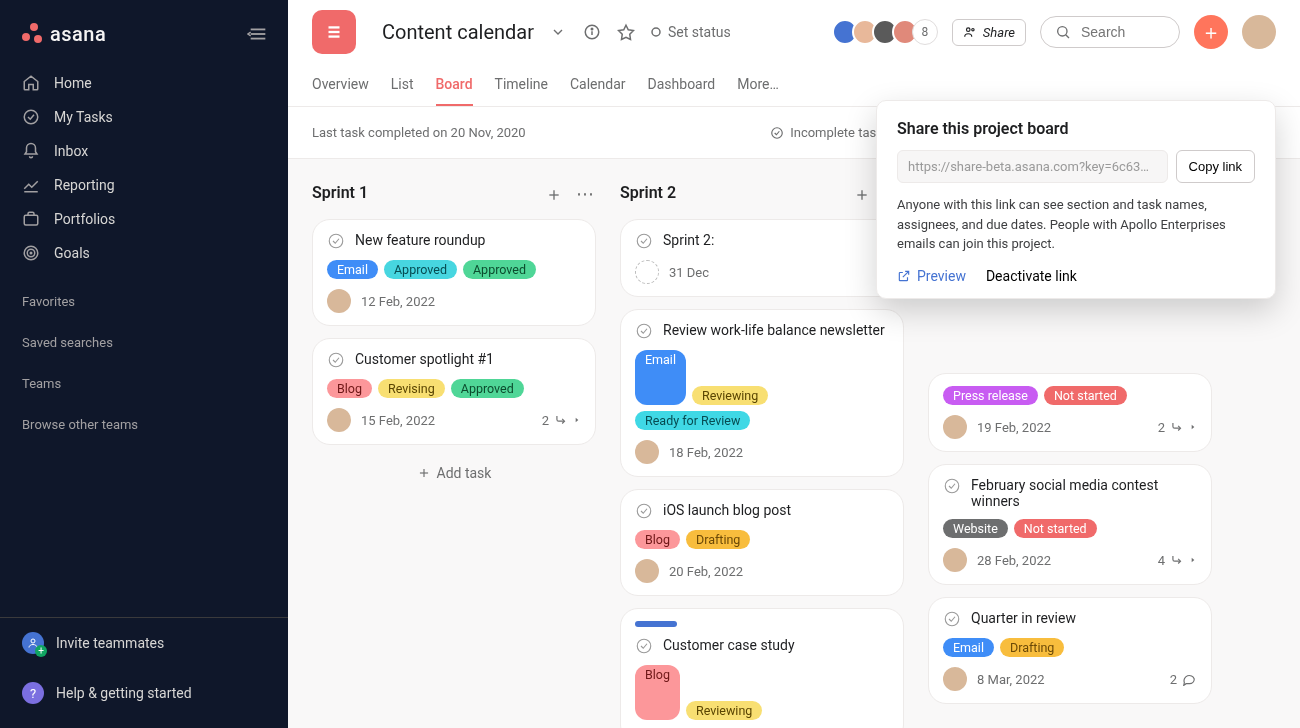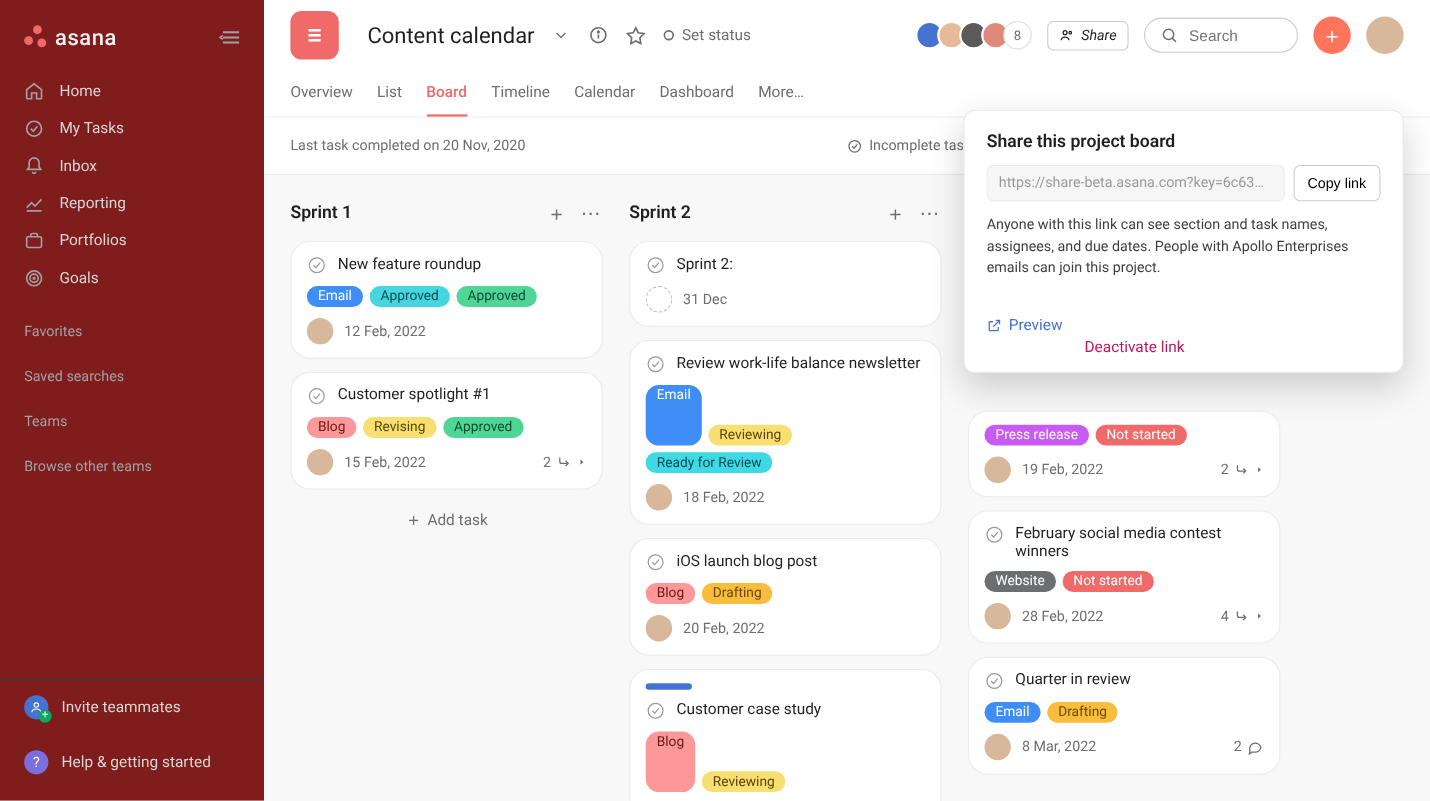--- a/index.html
+++ b/index.html
@@ -6,21 +6,21 @@
   html, body { margin:0; padding:0; height:100%; }
   body {
     font-family: -apple-system, BlinkMacSystemFont, "Segoe UI", Roboto, Helvetica, Arial, sans-serif;
     font-size: 14px;
     color:#1e1f21;
     background:#f9f8f8;
     display:flex;
     width:1300px; height:728px; overflow:hidden;
   }
   
-  .sidebar { width:240px; background:#7f1d1d; color:#f5f4f3; display:flex; flex-direction:column; flex:none; }
+  .sidebar { width:288px; background:#0f172a; color:#f5f4f3; display:flex; flex-direction:column; flex:none; }
   .sidebar-top { display:flex; align-items:center; justify-content:space-between; padding:20px 16px 12px 22px; }
   .logo { display:flex; align-items:center; gap:6px; }
   .logo-dots { position:relative; width:22px; height:22px; }
   .logo-dots span { position:absolute; width:8px; height:8px; border-radius:50%; background:#f06a6a; }
   .logo-dots span:nth-child(1){ left:0; top:10px; }
   .logo-dots span:nth-child(2){ left:8px; top:0; }
   .logo-dots span:nth-child(3){ left:12px; top:12px; }
   .logo-word { font-size:20px; font-weight:500; letter-spacing:.5px; }
   .collapse-btn { width:28px; height:28px; display:flex; align-items:center; justify-content:center; cursor:pointer; }
   .nav { padding:6px 0; }
@@ -93,21 +93,21 @@
     box-shadow:0 12px 32px rgba(0,0,0,.18); padding:18px 20px 14px;
     z-index:50;
   }
   .share-popup h3 { margin:0 0 12px; font-size:16px; font-weight:600; }
   .share-link-row { display:flex; gap:8px; margin-bottom:12px; }
   .share-link-box { flex:1; border:1px solid #edeae9; background:#f7f6f6; border-radius:6px; padding:8px 10px; color:#9a9a9a; font-size:13px; overflow:hidden; white-space:nowrap; text-overflow:ellipsis;}
   .copy-btn { border:1px solid #cfcbcb; border-radius:6px; background:#fff; padding:6px 12px; font-size:13px; cursor:pointer; }
   .share-desc { font-size:13px; color:#3e3f41; line-height:1.5; margin-bottom:14px;}
   .share-actions { display:flex; gap:20px; font-size:14px;}
   .preview-link { color:#4573d2; display:inline-flex; align-items:center; gap:6px; cursor:pointer;}
-  .deactivate-link { color:#be185d; cursor:pointer;margin-top:40px;}
+  .deactivate-link { color:#000000; cursor:pointer;}
 
   
   .c-email { background:#3f8df7; color:#fff;}
   .c-approved { background:#4fd697; color:#0c4c2e;}
   .c-approved-cyan { background:#47d6e0; color:#074c52;}
   .c-blog { background:#fc979a; color:#6e1717;}
   .c-revising { background:#f8df72; color:#5a4502;}
   .c-reviewing { background:#f8df72; color:#5a4502;margin-top:36px;}
   .c-readyreview{ background:#3fd8e5; color:#074c52;}
   .c-drafting  { background:#f8bd3d; color:#6b4907;}

